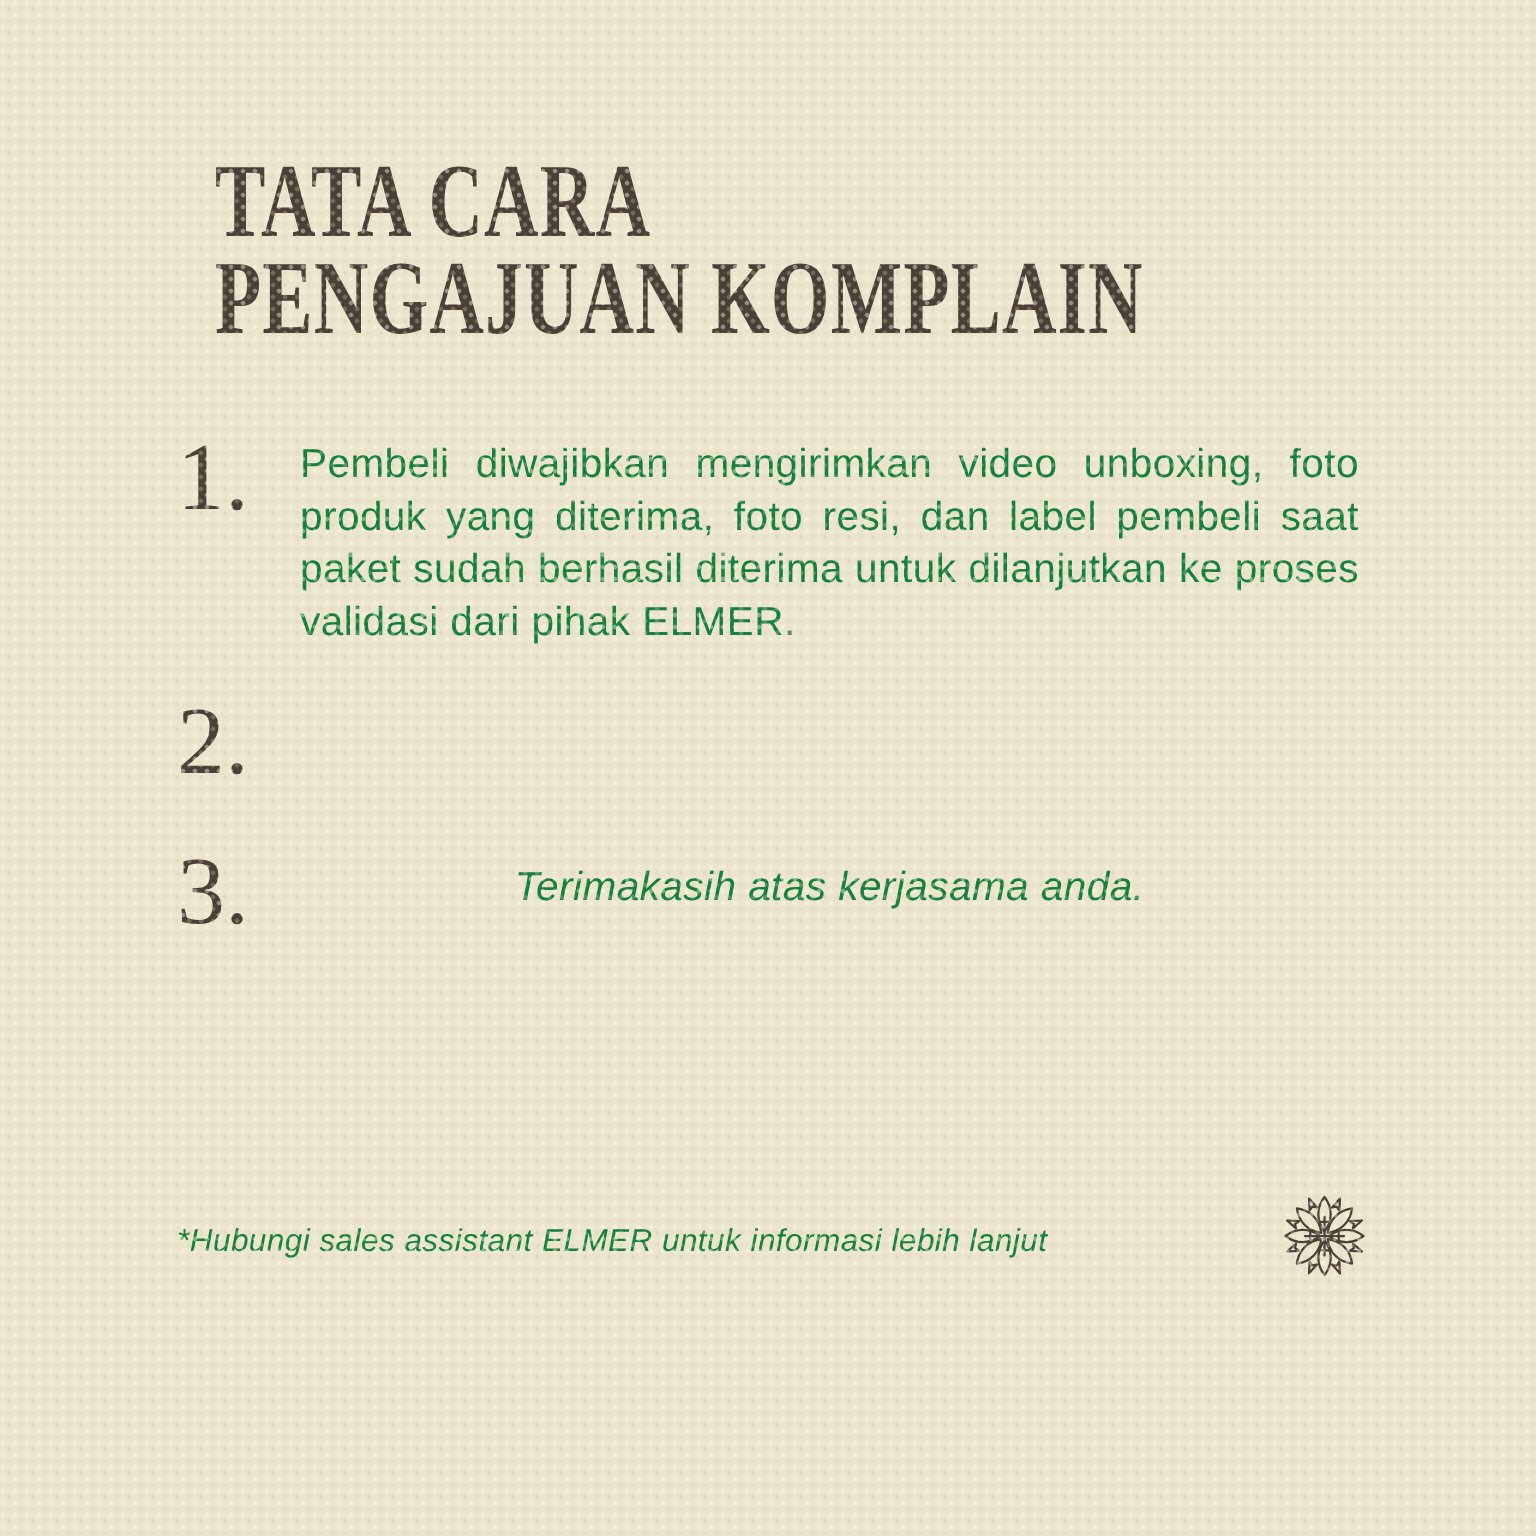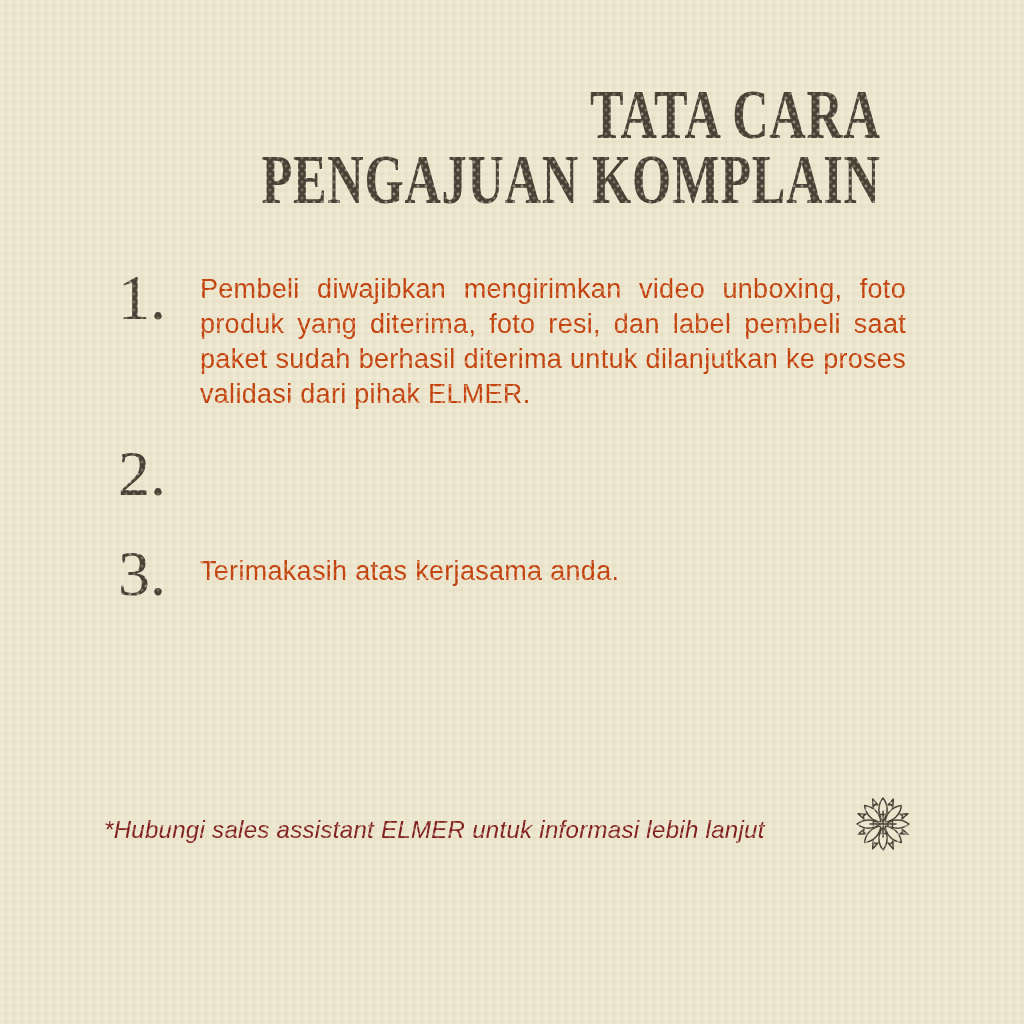--- a/index.html
+++ b/index.html
@@ -16,22 +16,23 @@
     position:absolute;inset:0;
     pointer-events:none;
     background-image:
       radial-gradient(circle at 2px 2px, rgba(255,253,240,0.55) 1.1px, rgba(0,0,0,0) 1.9px),
       radial-gradient(circle at 6px 6px, rgba(213,202,170,0.40) 1.1px, rgba(0,0,0,0) 1.9px);
     background-size:8px 8px;
     opacity:.75;
   }
   .title{
     padding-top:82px;
-    text-align:right;
+    text-align:left;
     color:#4b4036;
+    margin-top:20px;
   }
   .title-line{
     font-family:"Liberation Serif",serif;
     font-weight:bold;
     font-size:70px;
     line-height:65px;
     letter-spacing:1px;
     transform:scaleX(0.72);
     transform-origin:50% 50%;
     white-space:nowrap;
@@ -52,35 +53,36 @@
     font-size:64px;
     line-height:56px;
     color:#4b4036;
     margin-top:-2px;
   }
   .txt{
     flex:1;
     font-size:27px;
     line-height:35px;
     letter-spacing:0.3px;
-    color:#c2410c;
+    color:#15803d;
     text-align:justify;
   }
   .txt-last{
-    text-align:left;
+    text-align:center;
     margin-top:6px;
+    font-style:italic;
   }
   .footer-note{
     position:absolute;
-    left:104px;
+    left:118px;
     top:816px;
-    font-size:24px;
+    font-size:21px;
     font-style:italic;
     letter-spacing:0.3px;
-    color:#7f1d1d;
+    color:#15803d;
     white-space:nowrap;
   }
   .ornament{
     position:absolute;
     left:851px;
     top:792px;
     width:64px;height:64px;
   }
   .ornament svg{display:block;width:100%;height:100%;}
 </style>

